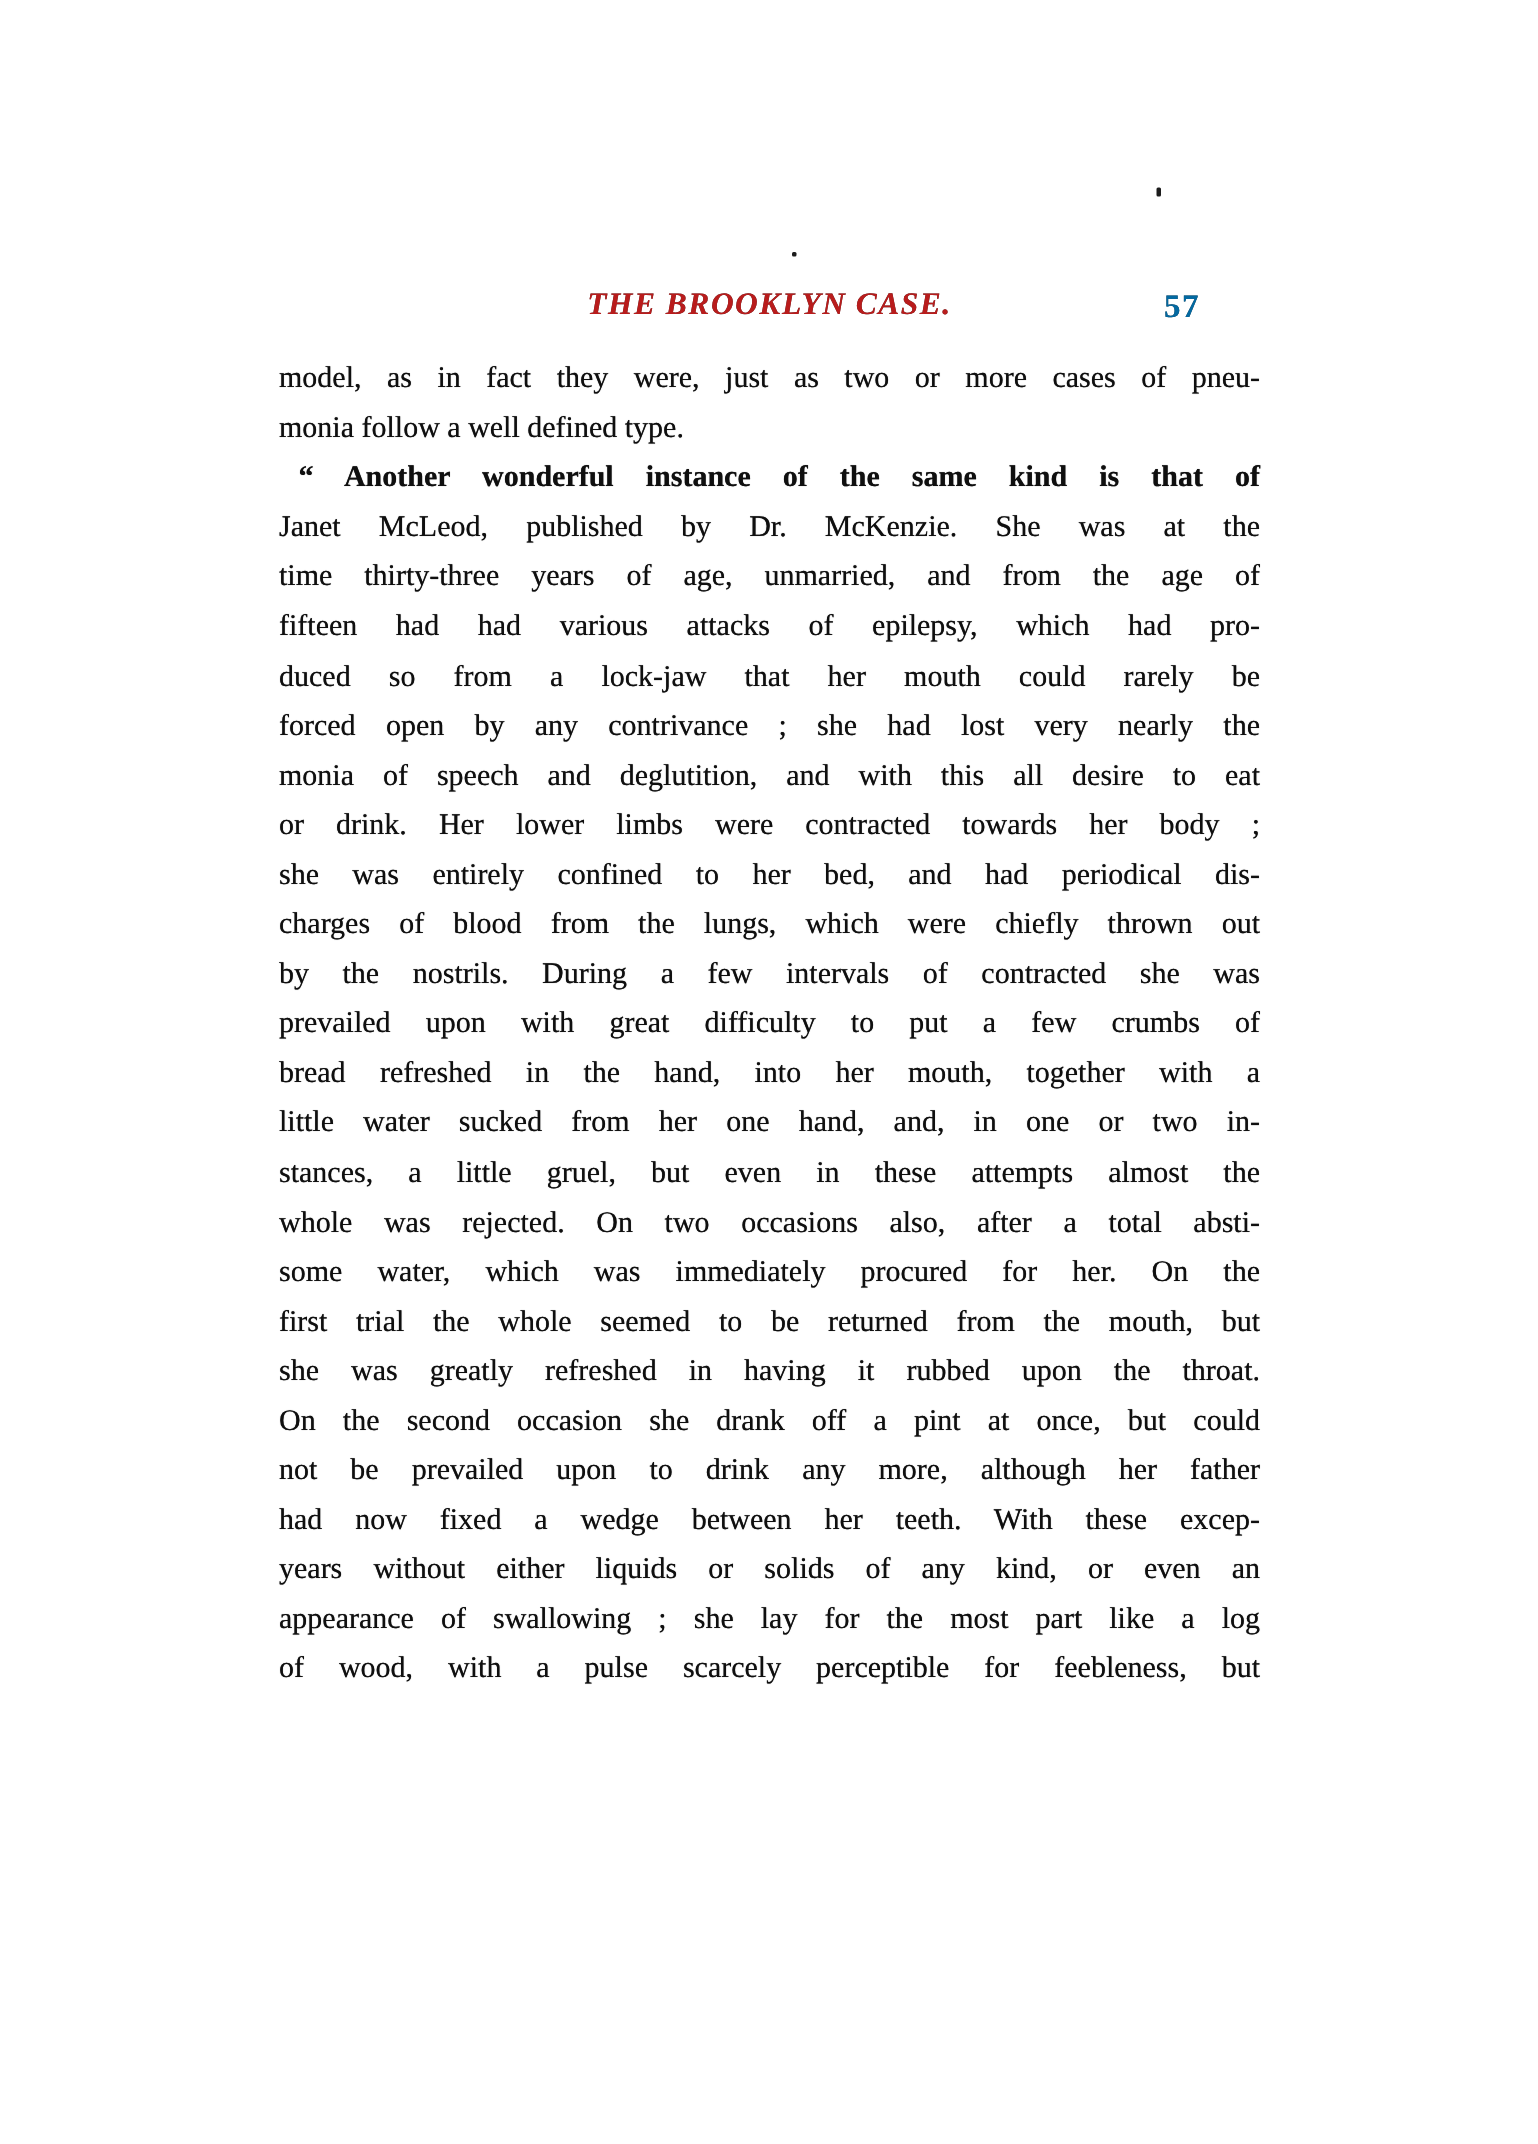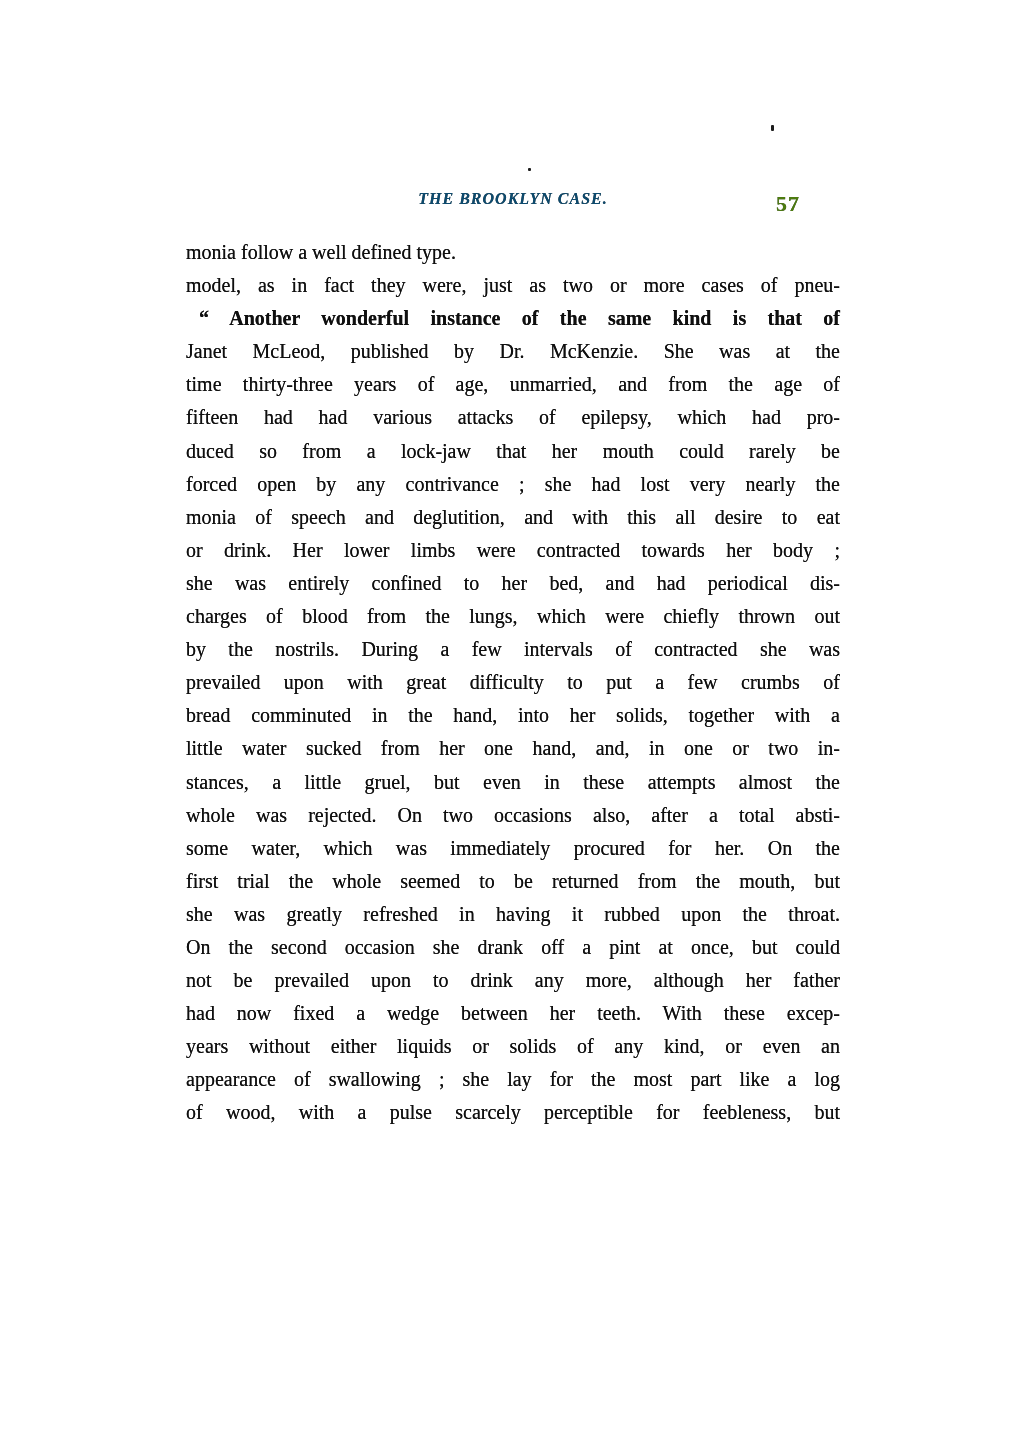--- a/index.html
+++ b/index.html
@@ -21,34 +21,34 @@
     left: 186px;
     top: 190px;
     width: 654px;
     height: 32px;
     text-align: center;
     white-space: nowrap;
   }
   .head-title {
     font-style: italic;
     font-weight: bold;
-    font-size: 16px;
+    font-size: 21px;
     letter-spacing: 1px;
-    color: #0c4a6e;
+    color: #b91c1c;
     text-shadow: 0 0 0.4px rgba(0,0,0,0.75);
     margin-top: 16px;
   }
   .page-number {
     position: absolute;
     left: 590px;
     top: 1px;
     font-size: 22px;
     font-weight: bold;
     letter-spacing: 1px;
-    color: #4d7c0f;
+    color: #0369a1;
     text-shadow: 0 0 0.4px rgba(0,0,0,0.75);
   }
   .body-text {
     position: absolute;
     left: 186px;
     top: 236px;
     width: 654px;
     font-size: 20px;
     line-height: 33.1px;
     color: #0f0f0f;
@@ -90,35 +90,35 @@
 
   <div class="running-head">
     <span class="head-title">THE BROOKLYN CASE.</span>
     <span class="page-number">57</span>
   </div>
 
   <span class="speck speck-1"></span>
   <span class="speck speck-2"></span>
 
   <div class="body-text" id="body-text">
+      <div class="line">model, as in fact they were, just as two or more cases of pneu-</div>
       <div class="line para-last">monia follow a well defined type.</div>
-      <div class="line">model, as in fact they were, just as two or more cases of pneu-</div>
       <div class="line para-first-indent">“ Another wonderful instance of the same kind is that of</div>
       <div class="line">Janet McLeod, published by Dr. McKenzie. She was at the</div>
       <div class="line">time thirty-three years of age, unmarried, and from the age of</div>
       <div class="line">fifteen had had various attacks of epilepsy, which had pro-</div>
       <div class="line">duced so from a lock-jaw that her mouth could rarely be</div>
       <div class="line">forced open by any contrivance ; she had lost very nearly the</div>
       <div class="line">monia of speech and deglutition, and with this all desire to eat</div>
       <div class="line">or drink. Her lower limbs were contracted towards her body ;</div>
       <div class="line">she was entirely confined to her bed, and had periodical dis-</div>
       <div class="line">charges of blood from the lungs, which were chiefly thrown out</div>
       <div class="line">by the nostrils. During a few intervals of contracted she was</div>
       <div class="line">prevailed upon with great difficulty to put a few crumbs of</div>
-      <div class="line">bread comminuted in the hand, into her solids, together with a</div>
+      <div class="line">bread refreshed in the hand, into her mouth, together with a</div>
       <div class="line">little water sucked from her one hand, and, in one or two in-</div>
       <div class="line">stances, a little gruel, but even in these attempts almost the</div>
       <div class="line">whole was rejected. On two occasions also, after a total absti-</div>
       <div class="line">some water, which was immediately procured for her. On the</div>
       <div class="line">first trial the whole seemed to be returned from the mouth, but</div>
       <div class="line">she was greatly refreshed in having it rubbed upon the throat.</div>
       <div class="line">On the second occasion she drank off a pint at once, but could</div>
       <div class="line">not be prevailed upon to drink any more, although her father</div>
       <div class="line">had now fixed a wedge between her teeth. With these excep-</div>
       <div class="line">years without either liquids or solids of any kind, or even an</div>

